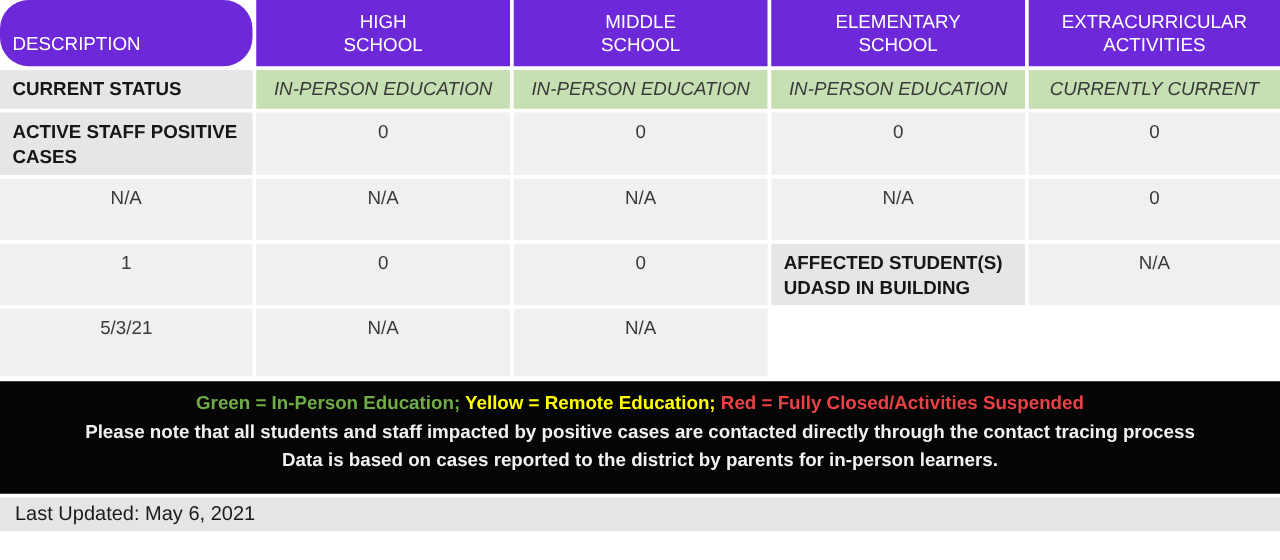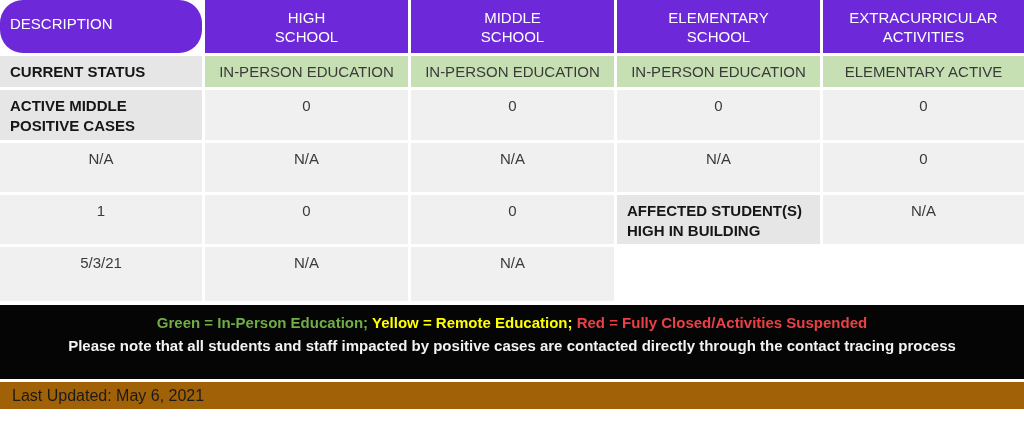--- a/index.html
+++ b/index.html
@@ -30,62 +30,62 @@
     display: flex;
     align-items: center;
     justify-content: center;
     text-align: center;
     white-space: pre-line;
   }
   .head.desc {
     align-items: flex-end;
     justify-content: flex-start;
     text-align: left;
-    padding: 0 0 20px 10px;
+    padding: 0 0 8px 10px;
     border-radius: 23px;
   }
 
   .label {
     background: #e7e6e6;
     color: #161616;
     font-weight: bold;
     font-size: 15px;
     line-height: 20px;
     padding: 6px 8px 0 10px;
   }
   .val {
     background: #f1f0f0;
     color: #3a3a3a;
     font-size: 15px;
     text-align: center;
     padding-top: 7px;
   }
-  .val.green { background: #c6e0b4; color: #3a3a3a; }
+  .val.green { background: #c6e0b4; color: #3a3a3a; font-style: italic; }
   .label.status { display: flex; align-items: center; padding-top: 0; }
 
   
   .footer {
     margin-top: 4px;
     background: #050505;
-    height: 74px;
+    height: 90px;
     padding-top: 6px;
     text-align: center;
   }
   .footer p {
     font-weight: bold;
     font-size: 15px;
     line-height: 23px;
     color: #f2f2f2;
   }
   .legend span { font-weight: bold; }
 
   
   .lastbar {
     margin-top: 3px;
-    background: #a16207;
+    background: #e5e5e5;
     height: 27px;
     display: flex;
     align-items: center;
     padding-left: 12px;
     font-size: 16px;
     color: #1a1a1a;
   }
 </style>
 </head>
 <body>
@@ -101,51 +101,52 @@
 SCHOOL</div>
     <div class="cell head">ELEMENTARY
 SCHOOL</div>
     <div class="cell head">EXTRACURRICULAR
 ACTIVITIES</div>
 
     <div class="cell label status">CURRENT STATUS</div>
     <div class="cell val green">IN-PERSON EDUCATION</div>
     <div class="cell val green">IN-PERSON EDUCATION</div>
     <div class="cell val green">IN-PERSON EDUCATION</div>
-    <div class="cell val green">ELEMENTARY ACTIVE</div>
+    <div class="cell val green">CURRENTLY CURRENT</div>
 
-    <div class="cell label">ACTIVE MIDDLE POSITIVE CASES</div>
+    <div class="cell label">ACTIVE STAFF POSITIVE CASES</div>
     <div class="cell val">0</div>
     <div class="cell val">0</div>
     <div class="cell val">0</div>
     <div class="cell val">0</div>
 
     <div class="cell val">N/A</div>
     <div class="cell val">N/A</div>
     <div class="cell val">N/A</div>
     <div class="cell val">N/A</div>
 
     <div class="cell val">0</div>
     <div class="cell val">1</div>
     <div class="cell val">0</div>
     <div class="cell val">0</div>
 
-    <div class="cell label">AFFECTED STUDENT(S) HIGH IN BUILDING</div>
+    <div class="cell label">AFFECTED STUDENT(S) UDASD IN BUILDING</div>
     <div class="cell val">N/A</div>
     <div class="cell val">5/3/21</div>
     <div class="cell val">N/A</div>
     <div class="cell val">N/A</div>
   </div>
 
   <div class="footer">
     <p class="legend">
       <span style="color: rgb(112, 173, 71);">Green = In-Person Education;</span>
       <span style="color: rgb(255, 255, 0);">Yellow = Remote Education;</span>
       <span style="color: rgb(235, 65, 70);">Red = Fully Closed/Activities Suspended</span>
     </p>
     <p>Please note that all students and staff impacted by positive cases are contacted directly through the contact tracing process</p>
+    <p>Data is based on cases reported to the district by parents for in-person learners.</p>
   </div>
 
   <div class="lastbar">
     <span>Last Updated: May 6, 2021</span>
   </div>
 
 </div>
 
 </body></html>

